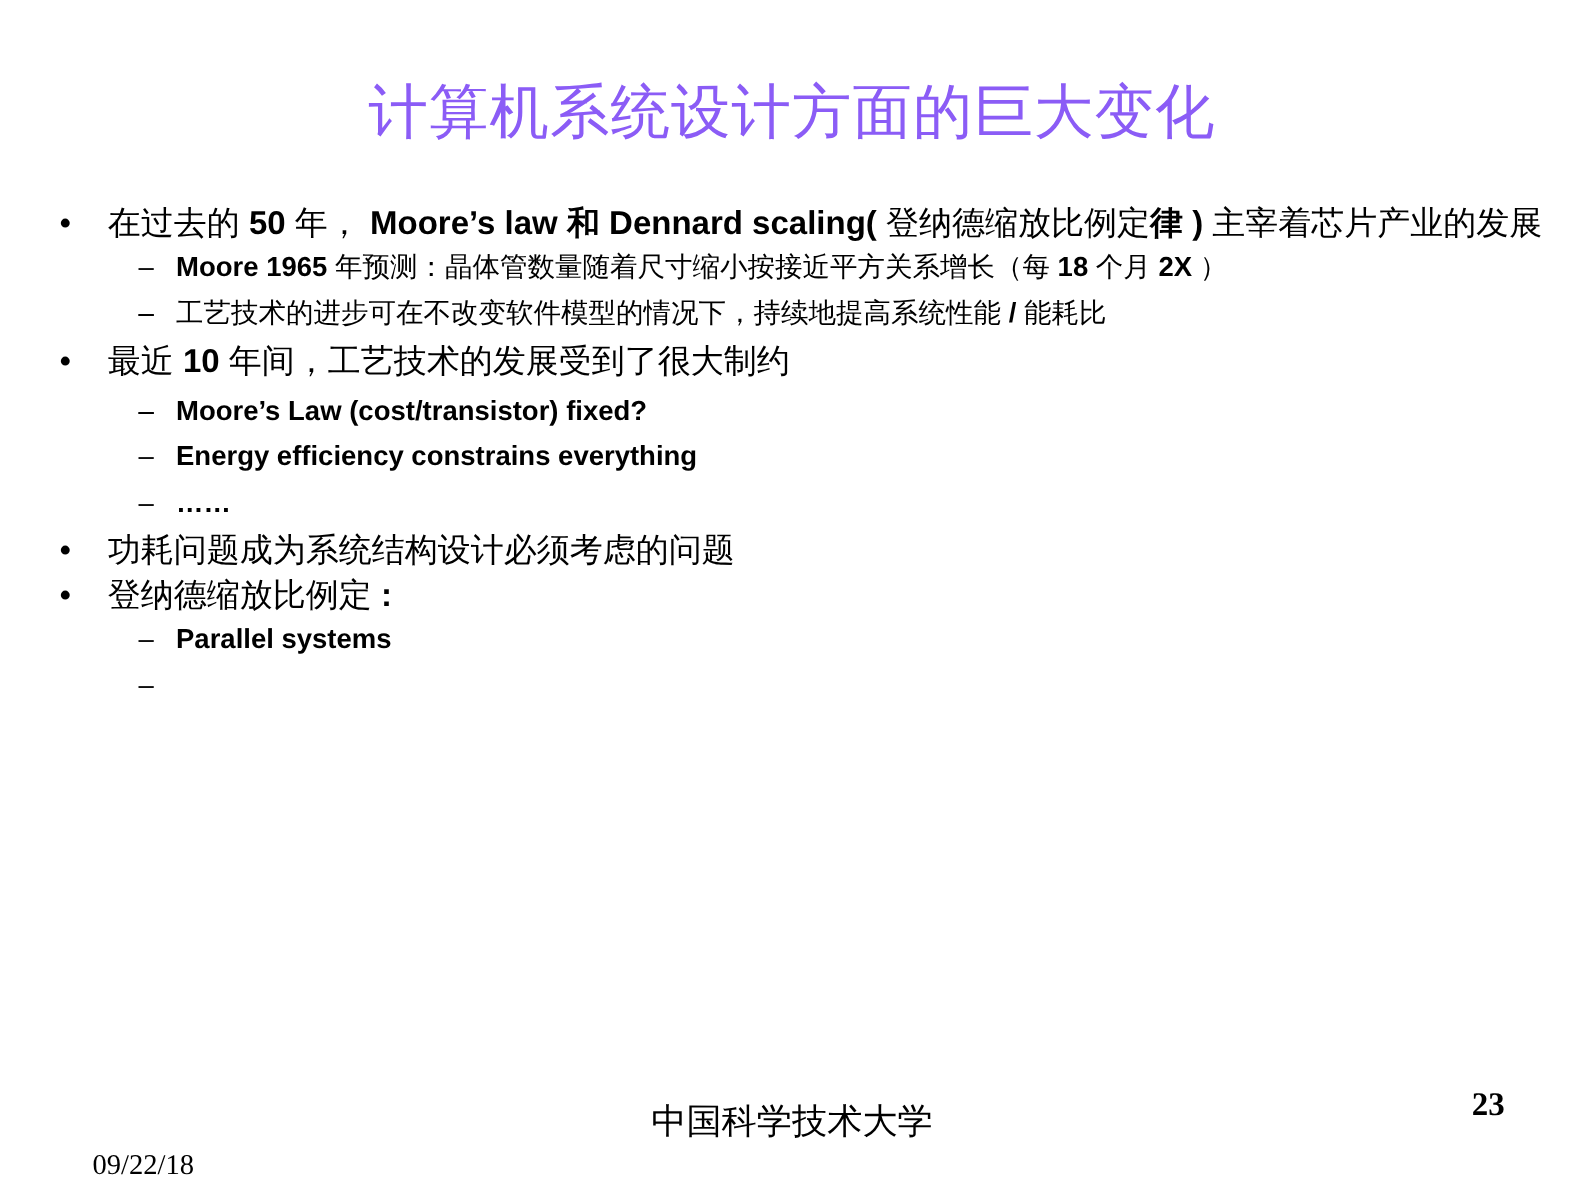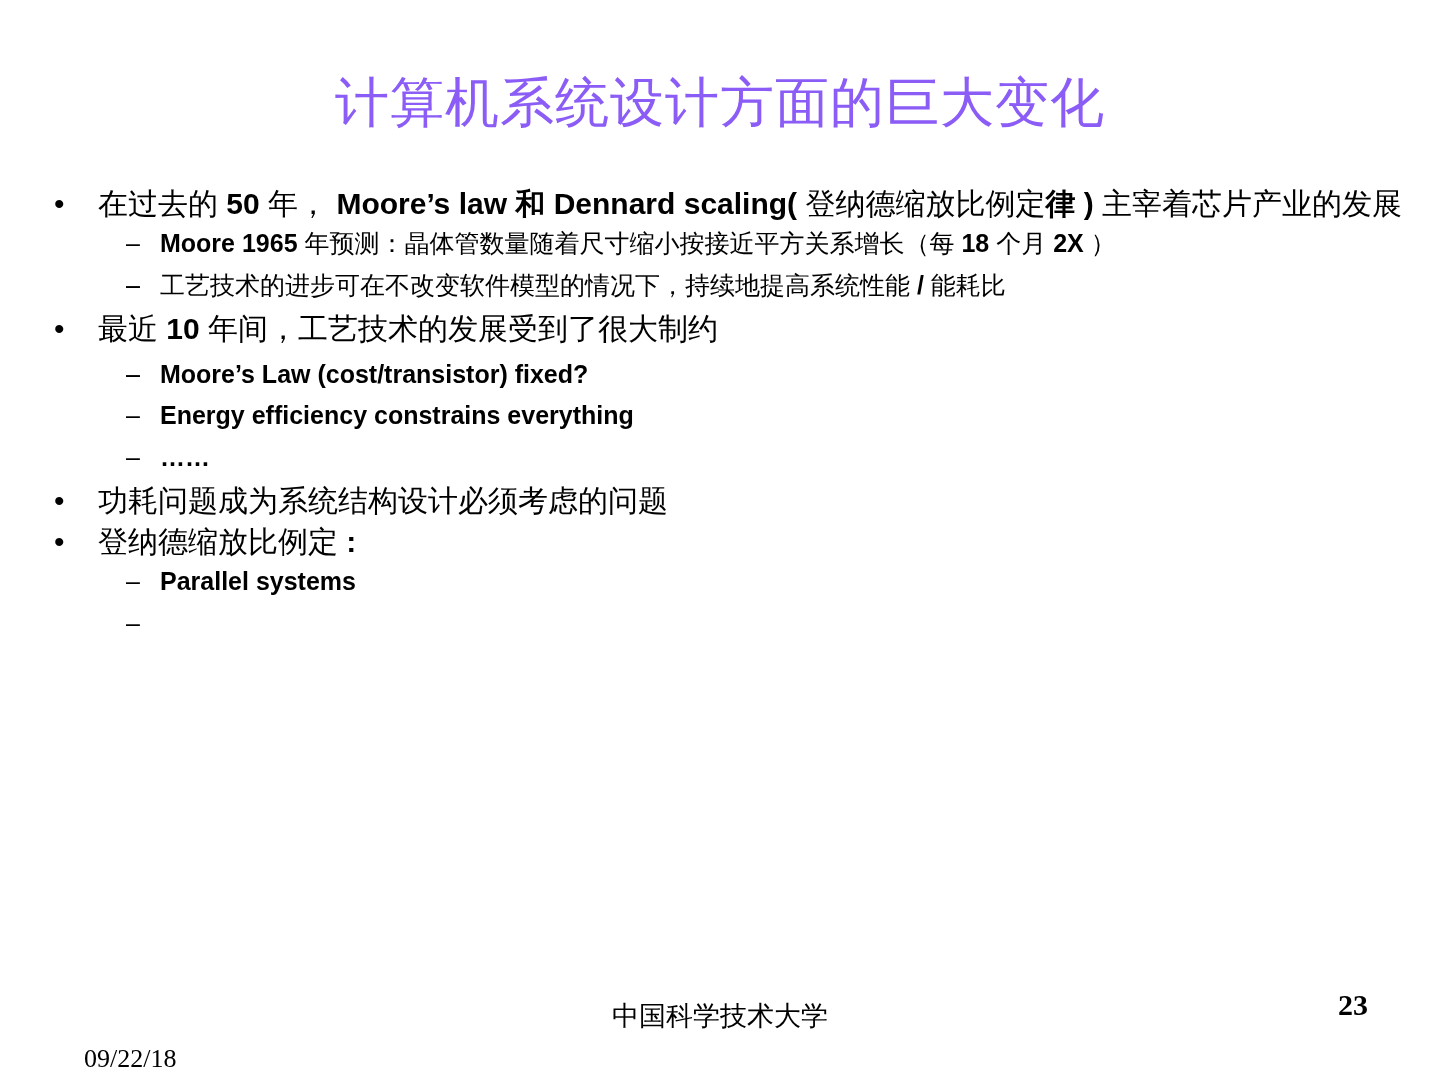--- a/index.html
+++ b/index.html
@@ -84,21 +84,21 @@
     top: 1044px;
     font-family: "Liberation Serif", serif;
     font-size: 26px;
   }
   .footer-center {
     position: absolute;
     left: 0;
     top: 998px;
     width: 1440px;
     text-align: center;
-    font-size: 27px;
+    font-size: 32px;
   }
   .footer-page {
     position: absolute;
     right: 72px;
     top: 988px;
     font-family: "Liberation Serif", serif;
     font-size: 30px;
     font-weight: bold;
   }
 </style>

